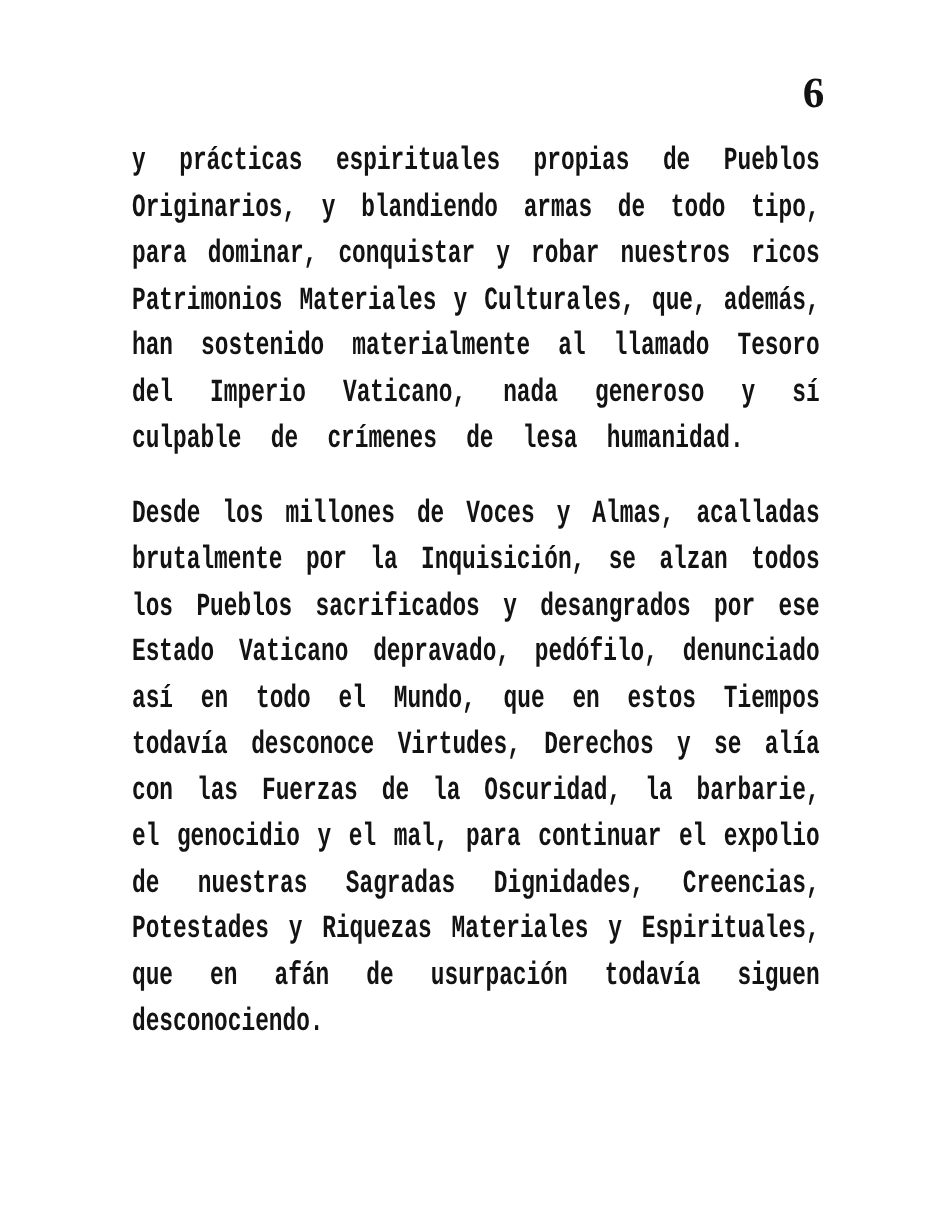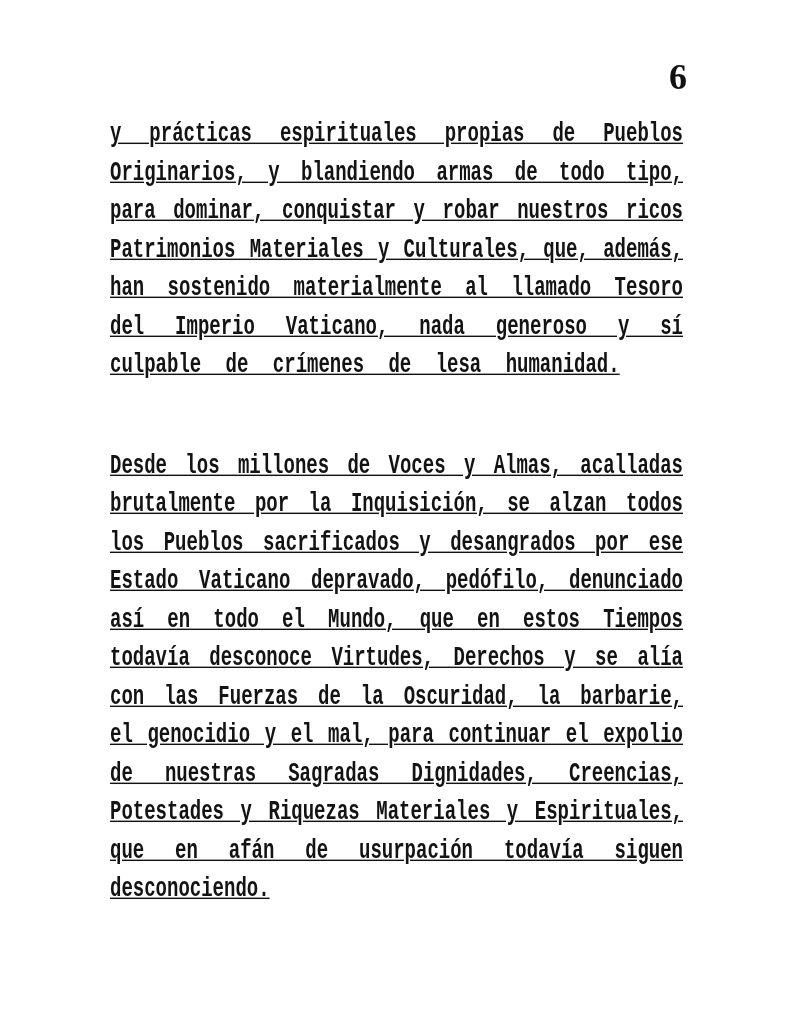--- a/index.html
+++ b/index.html
@@ -27,22 +27,22 @@
     line-height: 38px;
     color: #121212;
   }
   .text-block {
     position: absolute;
     left: 110px;
     top: 116px;
     width: 573px;
     color: #121212;
   }
-  .paragraph { margin: 0; padding: 0; text-decoration: underline; }
-  .paragraph + .paragraph { margin-top: 62px; }
+  .paragraph { margin: 0; padding: 0; }
+  .paragraph + .paragraph { margin-top: 24px; }
   .line {
     font-family: "Liberation Mono", monospace;
     font-weight: bold;
     font-size: 19px;
     line-height: 38.5px;
     height: 38.5px;
     text-align: justify;
     text-align-last: justify;
     transform: scaleY(1.42);
     transform-origin: 50% 55%;

